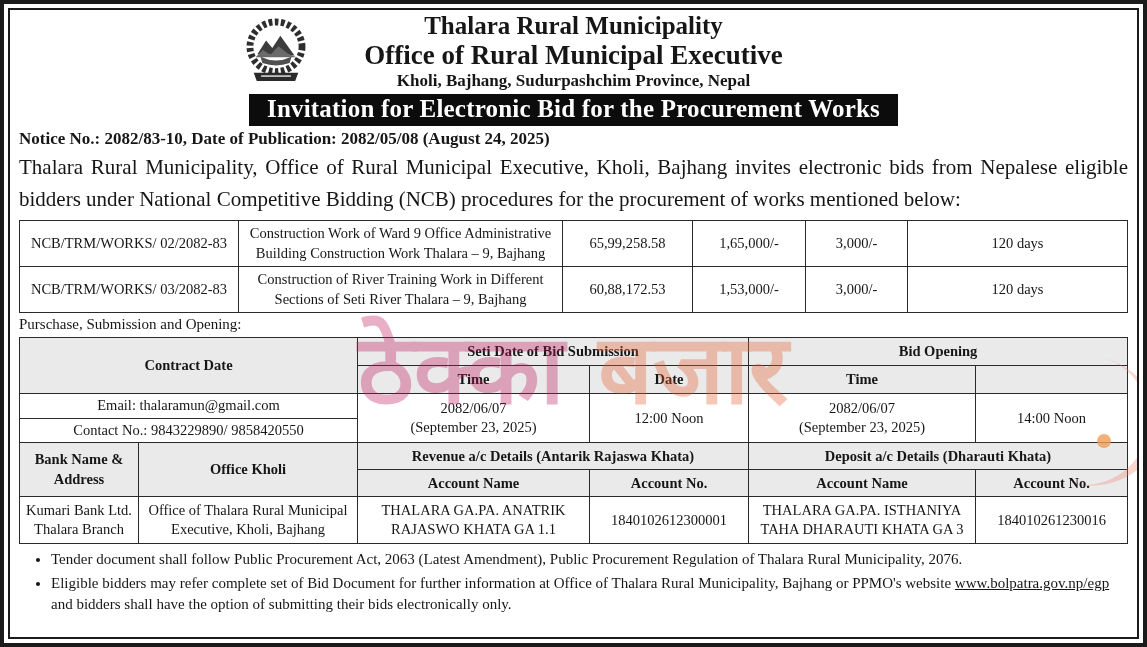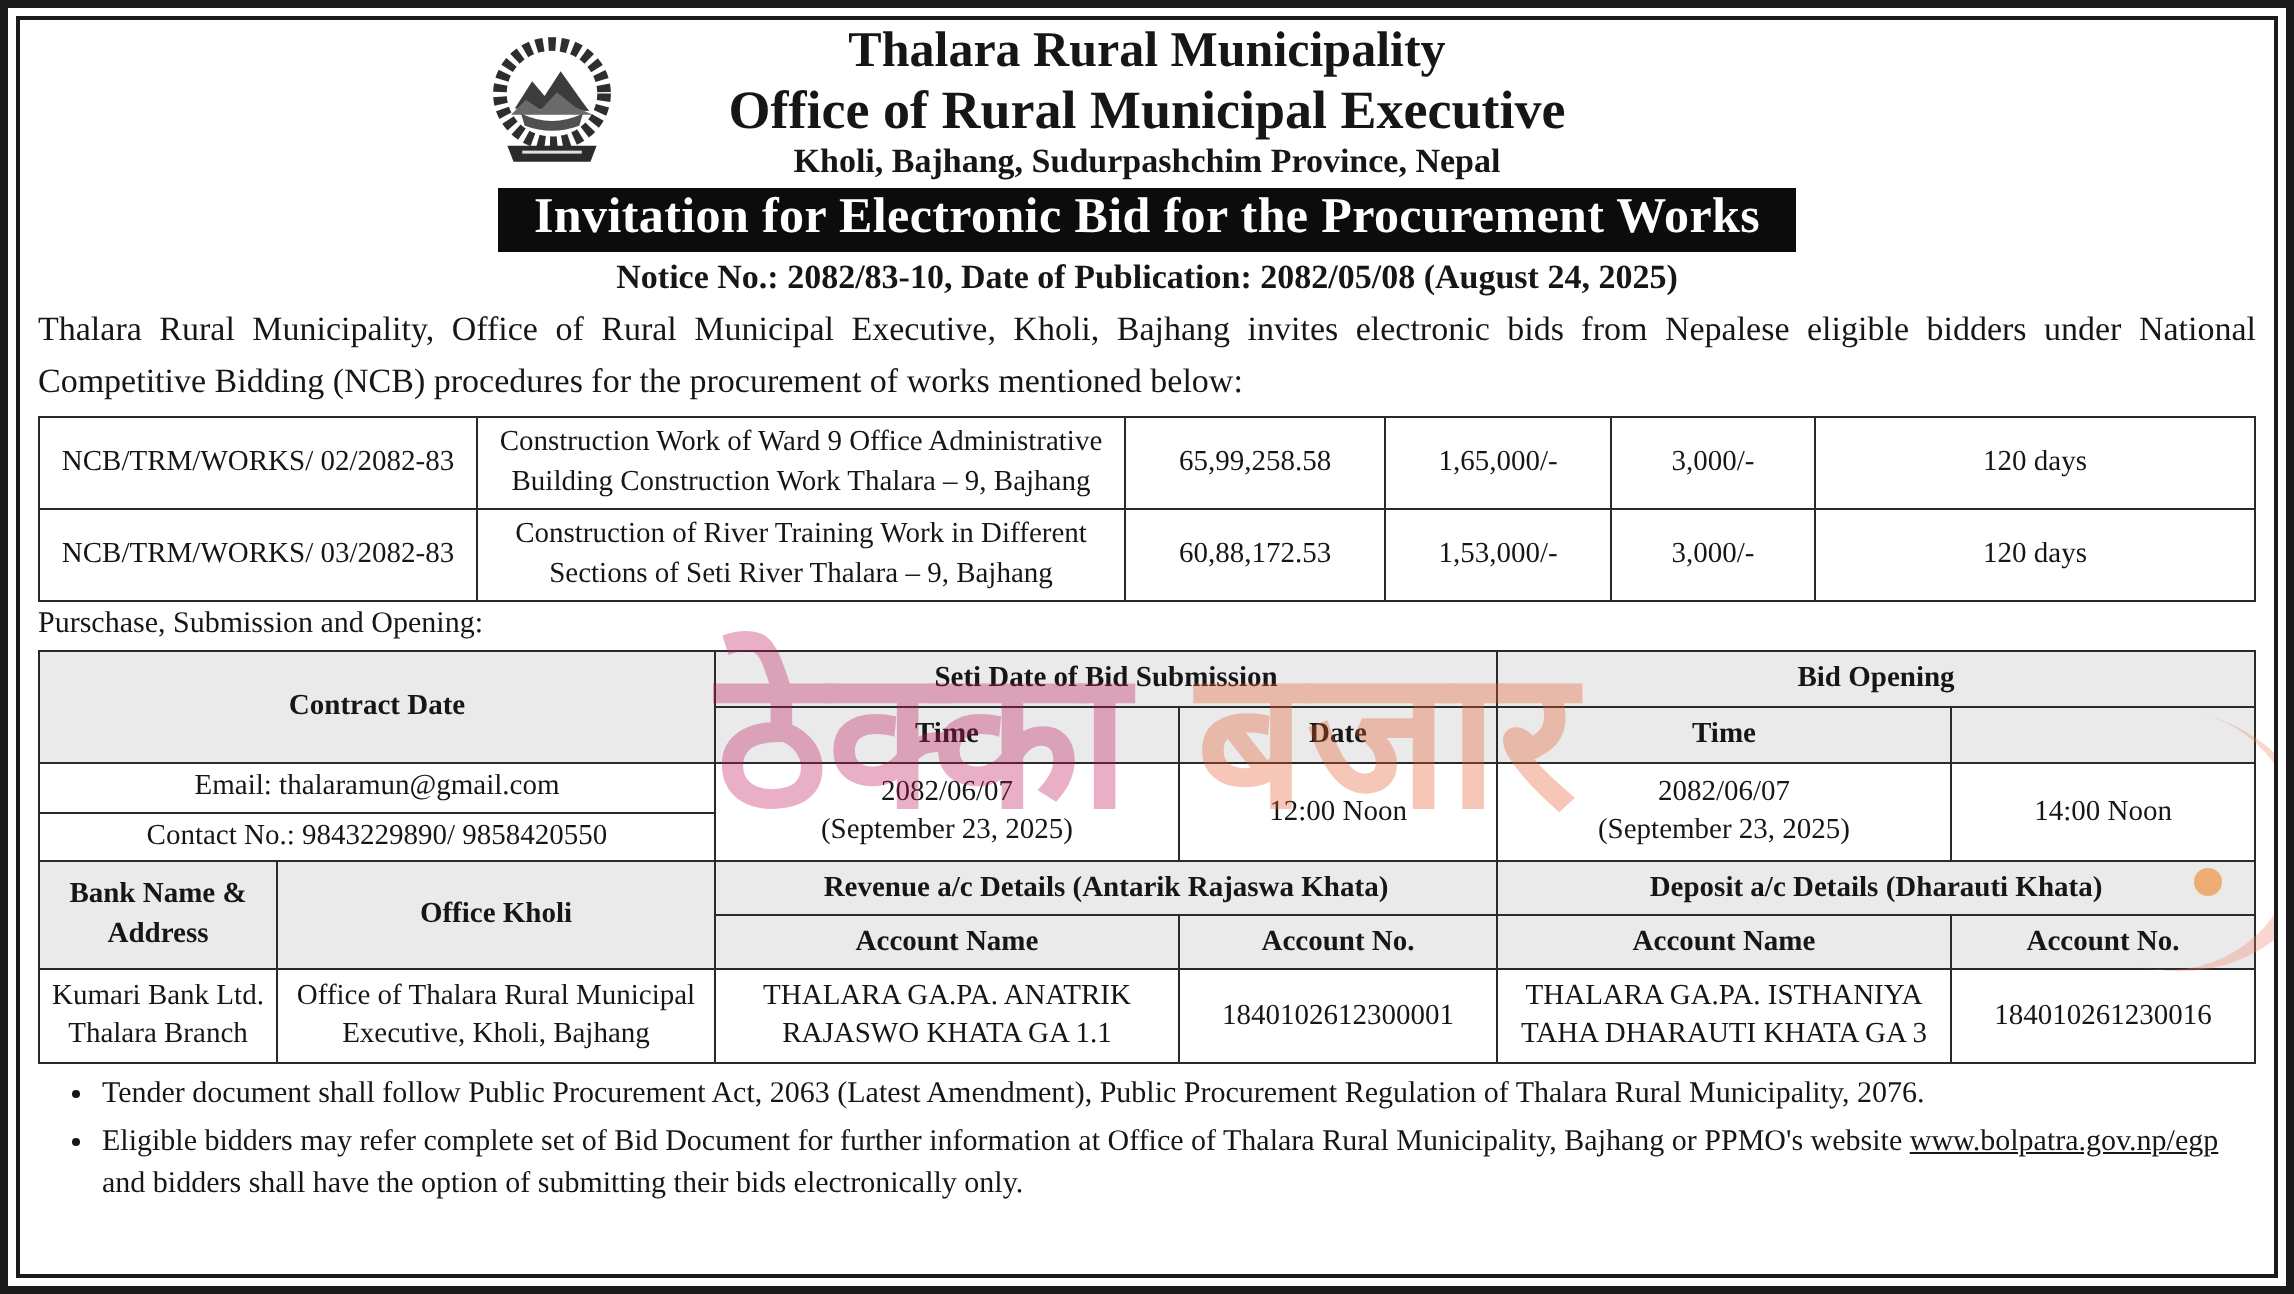--- a/index.html
+++ b/index.html
@@ -20,22 +20,22 @@
   .header { position:relative; text-align:center; line-height:1.12; }
   .emblem { position:absolute; left:226px; top:3px; width:62px; height:76px; }
   .org   { font-size:25px; font-weight:bold; }
   .office{ font-size:27px; font-weight:bold; }
   .addr  { font-size:17px; font-weight:bold; margin-top:1px; }
   .banner-wrap { text-align:center; margin-top:4px; }
   .banner {
     display:inline-block; background:#0c0c0c; color:#fff;
     font-size:25px; font-weight:bold; padding:1px 18px 3px; letter-spacing:.2px;
   }
-  .notice { text-align:center; font-size:17px; font-weight:bold; margin-top:3px; }
-  .intro  { font-size:17px; text-align:justify; line-height:1.5; margin:3px 0 5px; }
+  .notice { text-align:left; font-size:17px; font-weight:bold; margin-top:3px; }
+  .intro  { font-size:21px; text-align:justify; line-height:1.5; margin:3px 0 5px; }
   
   table { border-collapse:collapse; width:1108px; table-layout:fixed; }
   td {
     border:1.6px solid #2a2a2a; text-align:center; vertical-align:middle;
     font-size:14.5px; padding:2px 4px; white-space:pre-line; line-height:1.35;
   }
   .hd { background:#eaeaea; font-weight:bold; }
   .t1-head td { height:44px; }
   .t1-row  td { height:46px; }
   .seclabel { font-size:15px; margin:3px 0 4px 0; }

